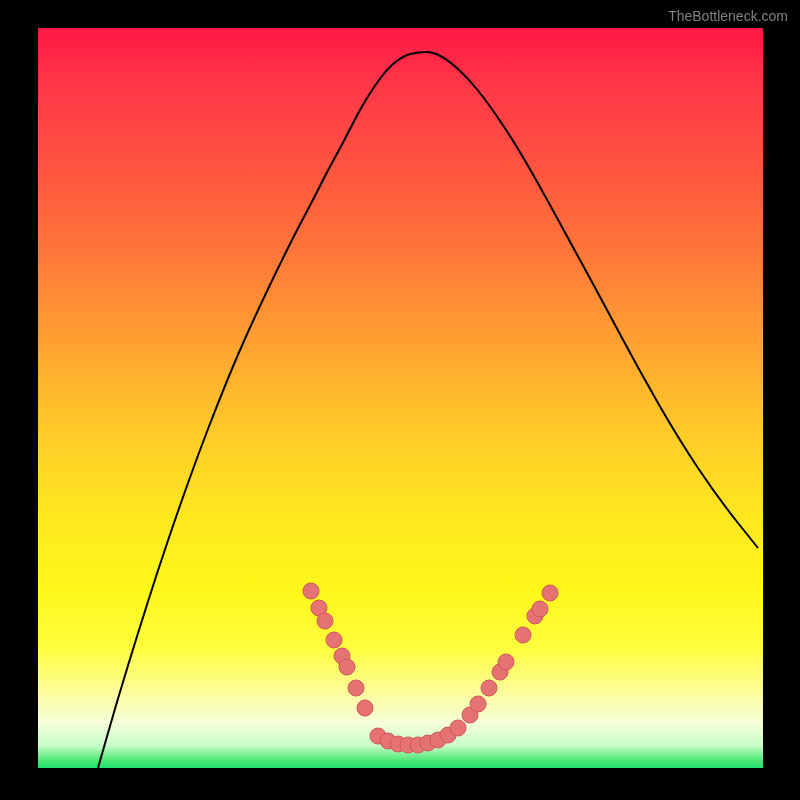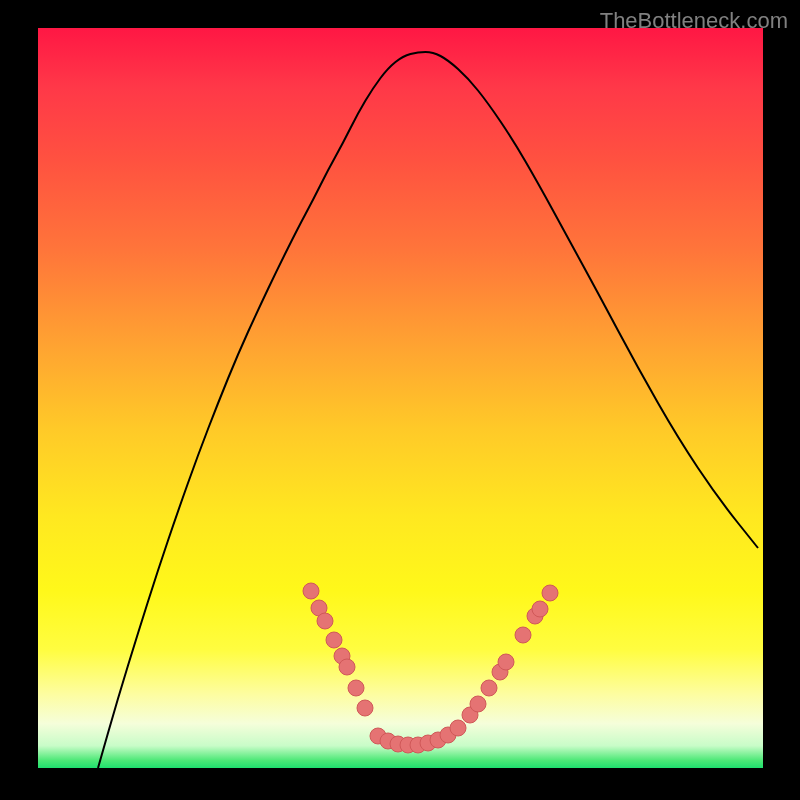--- a/index.html
+++ b/index.html
@@ -12,21 +12,21 @@
       height: 800px;
       background: #000000;
       position: relative;
       overflow: hidden;
     }
     .watermark {
       position: absolute;
       top: 8px;
       right: 12px;
       font-family: Arial, sans-serif;
-      font-size: 22px;
+      font-size: 14px;
       color: #808080;
       z-index: 10;
     }
     .chart-area {
       position: absolute;
       left: 38px;
       top: 28px;
       width: 725px;
       height: 740px;
       background: linear-gradient(to bottom, 

